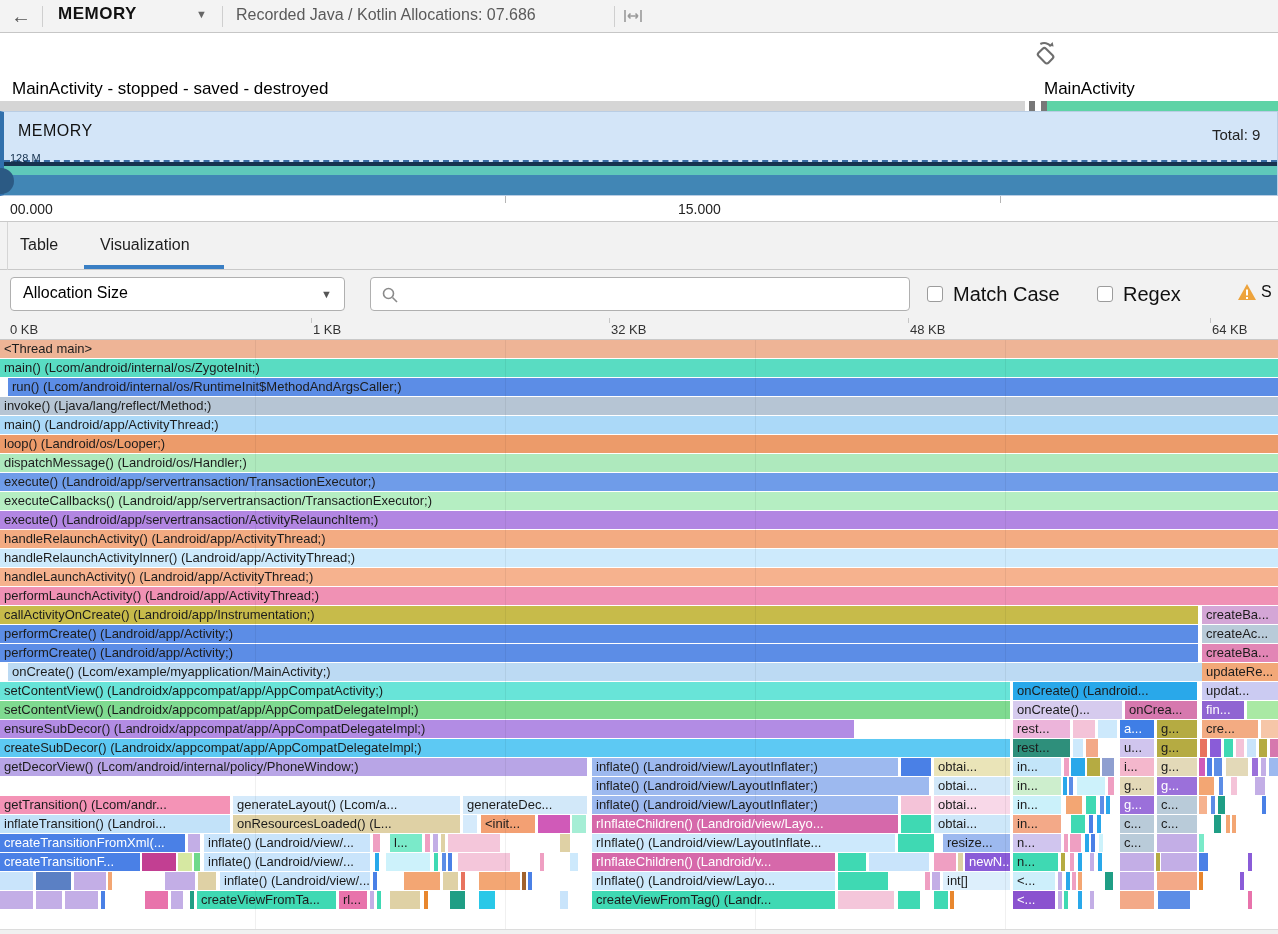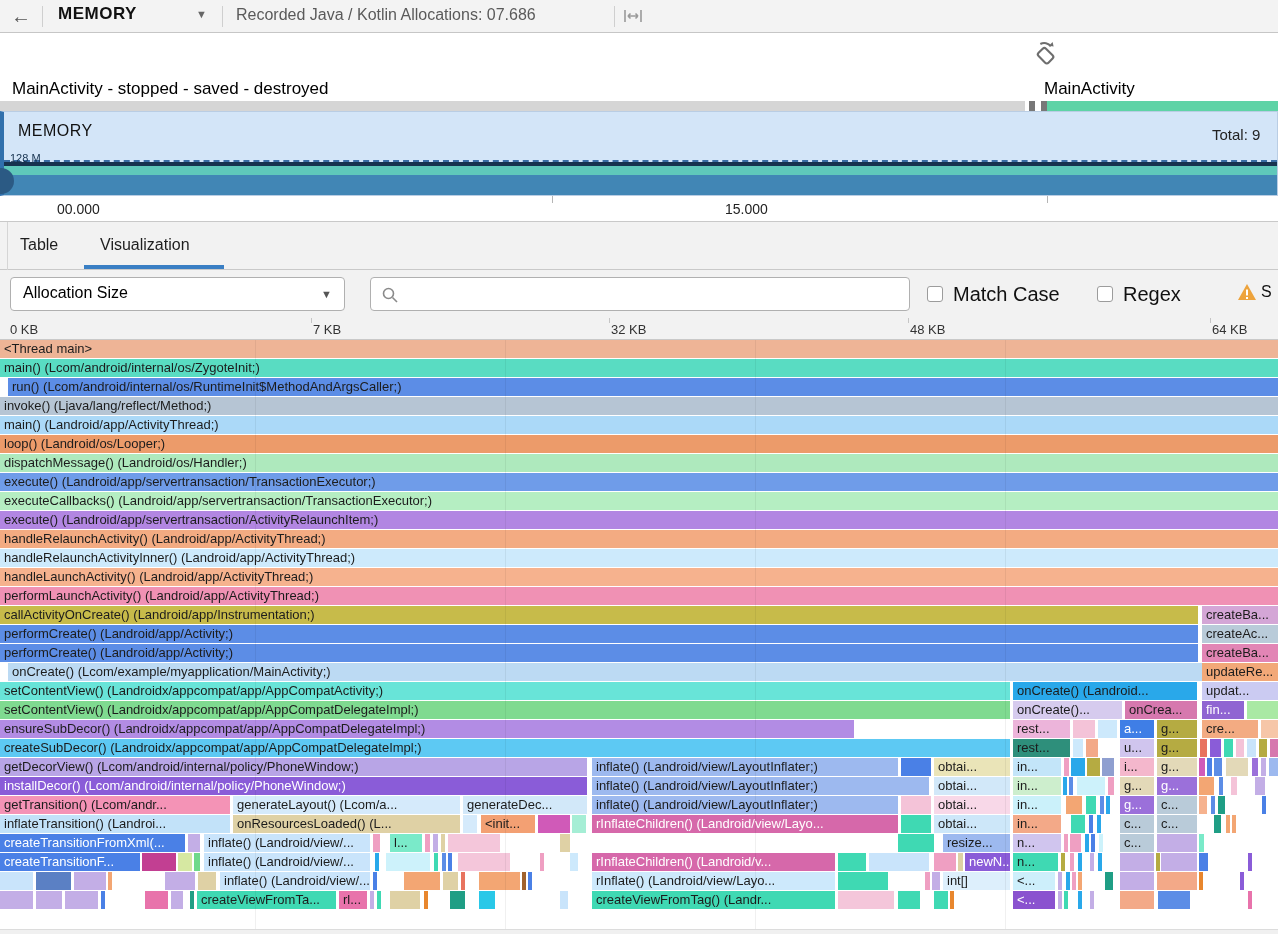--- a/index.html
+++ b/index.html
@@ -29,21 +29,21 @@
   .mem-total { position:absolute; left:1208px; top:14px; font-size:15px; color:#222; white-space:nowrap; }
   .threshold-line { position:absolute; left:0; right:0; top:48px; border-top:2px dashed #3a6ea5; }
   .threshold-label { position:absolute; left:6px; top:40px; font-size:11px; color:#16324f; }
   .mem-area { position:absolute; left:0; right:0; bottom:0; height:33px; }
   .mem-area .navy { height:4px; background:#17334f; }
   .mem-area .teal { height:9px; background:#5fc8ba; }
   .mem-area .steel{ height:20px; background:#4186b5; }
   .mem-handle { position:absolute; left:-4px; bottom:1px; width:14px; height:26px; background:#2b5a84; border-radius:0 13px 13px 0; }
 
   
-  .timelinebar { position:relative; height:25px; background:#fff;margin-left:47px; }
+  .timelinebar { position:relative; height:25px; background:#fff; }
   .timelinebar .tl-label { position:absolute; top:5px; font-size:14px; color:#222; }
   .timelinebar .tl-tick { position:absolute; top:0; width:1px; height:7px; background:#b5b5b5; }
 
   
   .tabsbar { position:relative; height:49px; background:#f2f2f2; border-top:1px solid #c9c9c9; border-bottom:1px solid #c9c9c9; }
   .tab { position:absolute; top:14px; font-size:16px; color:#1e1e1e; cursor:pointer; }
   .tab-underline { position:absolute; left:84px; bottom:0; width:140px; height:4px; background:#3a7fc4; }
   .panel-edge { position:absolute; left:7px; top:0; width:1px; height:119px; background:#d5d5d5; }
 
   
@@ -162,21 +162,21 @@
       <path d="M10 1L19 17H1Z" fill="#eda33c"></path>
       <rect x="9" y="6.5" width="2" height="6" fill="#fff"></rect>
       <rect x="9" y="14" width="2" height="2" fill="#fff"></rect>
     </svg>
   </span>
   <span class="warn-label">S</span>
 </div>
 
 <div class="rulerbar">
     <div class="rl-label" style="left: 10px;">0 KB</div>
-    <div class="rl-label" style="left: 313px;">7 KB</div>
+    <div class="rl-label" style="left: 313px;">1 KB</div>
     <div class="rl-tick" style="left: 311px;"></div>
     <div class="rl-label" style="left: 611px;">32 KB</div>
     <div class="rl-tick" style="left: 609px;"></div>
     <div class="rl-label" style="left: 910px;">48 KB</div>
     <div class="rl-tick" style="left: 908px;"></div>
     <div class="rl-label" style="left: 1212px;">64 KB</div>
     <div class="rl-tick" style="left: 1210px;"></div>
   </div>
 
 <div class="flame">
@@ -289,21 +289,20 @@
       <div class="seg" style="left: 1157px; width: 40px; background: rgb(227, 217, 184);">g...</div>
       <div class="seg" style="left: 1199px; width: 6px; background: rgb(208, 90, 184);"></div>
       <div class="seg" style="left: 1207px; width: 5px; background: rgb(74, 128, 230);"></div>
       <div class="seg" style="left: 1214px; width: 8px; background: rgb(92, 141, 230);"></div>
       <div class="seg" style="left: 1226px; width: 22px; background: rgb(227, 217, 184);"></div>
       <div class="seg" style="left: 1252px; width: 6px; background: rgb(155, 112, 218);"></div>
       <div class="seg" style="left: 1261px; width: 5px; background: rgb(195, 174, 230);"></div>
       <div class="seg" style="left: 1269px; width: 9px; background: rgb(157, 185, 239);"></div>
     </div>
     <div class="frow">
-      <div class="seg w" style="left: 0px; width: 587px; background: rgb(138, 92, 216);">installDecor() (Lcom/android/internal/policy/PhoneWindow;)</div>
       <div class="seg" style="left: 592px; width: 337px; background: rgb(157, 185, 239);">inflate() (Landroid/view/LayoutInflater;)</div>
       <div class="seg" style="left: 934px; width: 76px; background: rgb(210, 232, 249);">obtai...</div>
       <div class="seg" style="left: 1013px; width: 48px; background: rgb(205, 238, 205);">in...</div>
       <div class="seg" style="left: 1063px; width: 4px; background: rgb(41, 168, 234);"></div>
       <div class="seg" style="left: 1069px; width: 4px; background: rgb(92, 141, 230);"></div>
       <div class="seg" style="left: 1077px; width: 28px; background: rgb(205, 242, 251);"></div>
       <div class="seg" style="left: 1108px; width: 6px; background: rgb(239, 159, 194);"></div>
       <div class="seg" style="left: 1120px; width: 34px; background: rgb(227, 217, 184);">g...</div>
       <div class="seg w" style="left: 1157px; width: 40px; background: rgb(155, 112, 218);">g...</div>
       <div class="seg" style="left: 1199px; width: 15px; background: rgb(243, 166, 115);"></div>
@@ -354,20 +353,21 @@
       <div class="seg w" style="left: 0px; width: 185px; background: rgb(74, 128, 230);">createTransitionFromXml(...</div>
       <div class="seg" style="left: 188px; width: 12px; background: rgb(195, 174, 230);"></div>
       <div class="seg" style="left: 204px; width: 166px; background: rgb(201, 228, 251);">inflate() (Landroid/view/...</div>
       <div class="seg" style="left: 373px; width: 7px; background: rgb(239, 159, 194);"></div>
       <div class="seg" style="left: 390px; width: 32px; background: rgb(122, 234, 201);">l...</div>
       <div class="seg" style="left: 425px; width: 5px; background: rgb(239, 159, 194);"></div>
       <div class="seg" style="left: 433px; width: 5px; background: rgb(195, 174, 230);"></div>
       <div class="seg" style="left: 441px; width: 4px; background: rgb(223, 209, 165);"></div>
       <div class="seg" style="left: 448px; width: 52px; background: rgb(244, 198, 218);"></div>
       <div class="seg" style="left: 560px; width: 10px; background: rgb(223, 209, 165);"></div>
+      <div class="seg" style="left: 592px; width: 303px; background: rgb(205, 233, 252);">rInflate() (Landroid/view/LayoutInflate...</div>
       <div class="seg" style="left: 898px; width: 36px; background: rgb(63, 217, 179);"></div>
       <div class="seg" style="left: 943px; width: 67px; background: rgb(157, 185, 239);">resize...</div>
       <div class="seg" style="left: 1013px; width: 48px; background: rgb(208, 197, 238);">n...</div>
       <div class="seg" style="left: 1064px; width: 3px; background: rgb(239, 159, 194);"></div>
       <div class="seg" style="left: 1070px; width: 11px; background: rgb(239, 159, 194);"></div>
       <div class="seg" style="left: 1085px; width: 3px; background: rgb(41, 168, 234);"></div>
       <div class="seg" style="left: 1091px; width: 4px; background: rgb(74, 128, 230);"></div>
       <div class="seg" style="left: 1099px; width: 4px; background: rgb(205, 242, 251);"></div>
       <div class="seg" style="left: 1120px; width: 34px; background: rgb(185, 203, 217);">c...</div>
       <div class="seg" style="left: 1157px; width: 40px; background: rgb(195, 174, 230);"></div>

